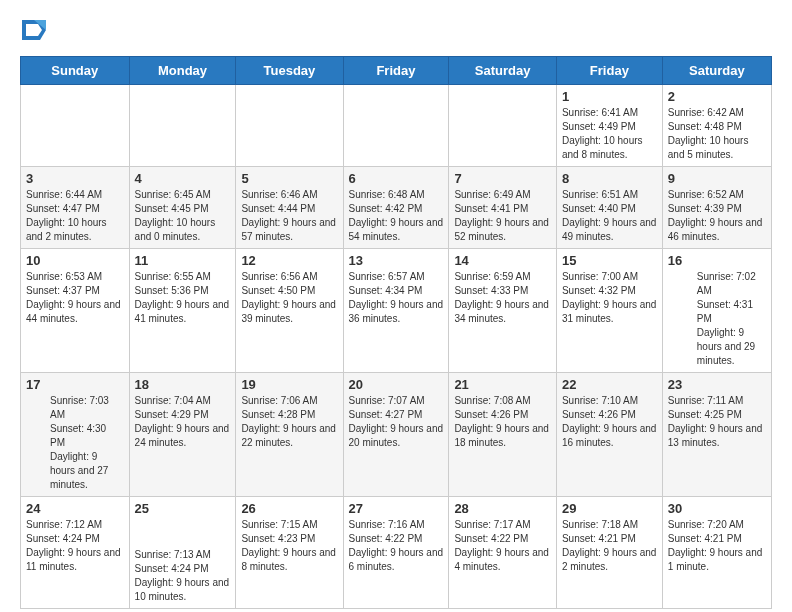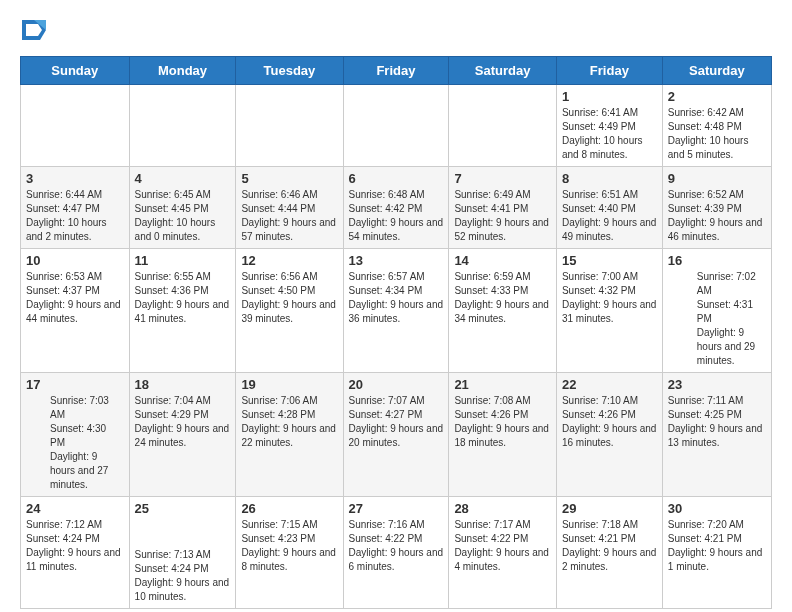--- a/index.html
+++ b/index.html
@@ -198,21 +198,21 @@
       <tr>
         <td>
           <span class="day-num">10</span>
           <div class="day-info" style="white-space: pre-line;">Sunrise: 6:53 AM
 Sunset: 4:37 PM
 Daylight: 9 hours and 44 minutes.</div>
         </td>
         <td>
           <span class="day-num">11</span>
           <div class="day-info" style="white-space: pre-line;">Sunrise: 6:55 AM
-Sunset: 4:36 PM
+Sunset: 5:36 PM
 Daylight: 9 hours and 41 minutes.</div>
         </td>
         <td>
           <span class="day-num">12</span>
           <div class="day-info" style="white-space: pre-line;">Sunrise: 6:56 AM
 Sunset: 4:50 PM
 Daylight: 9 hours and 39 minutes.</div>
         </td>
         <td>
           <span class="day-num">13</span>

